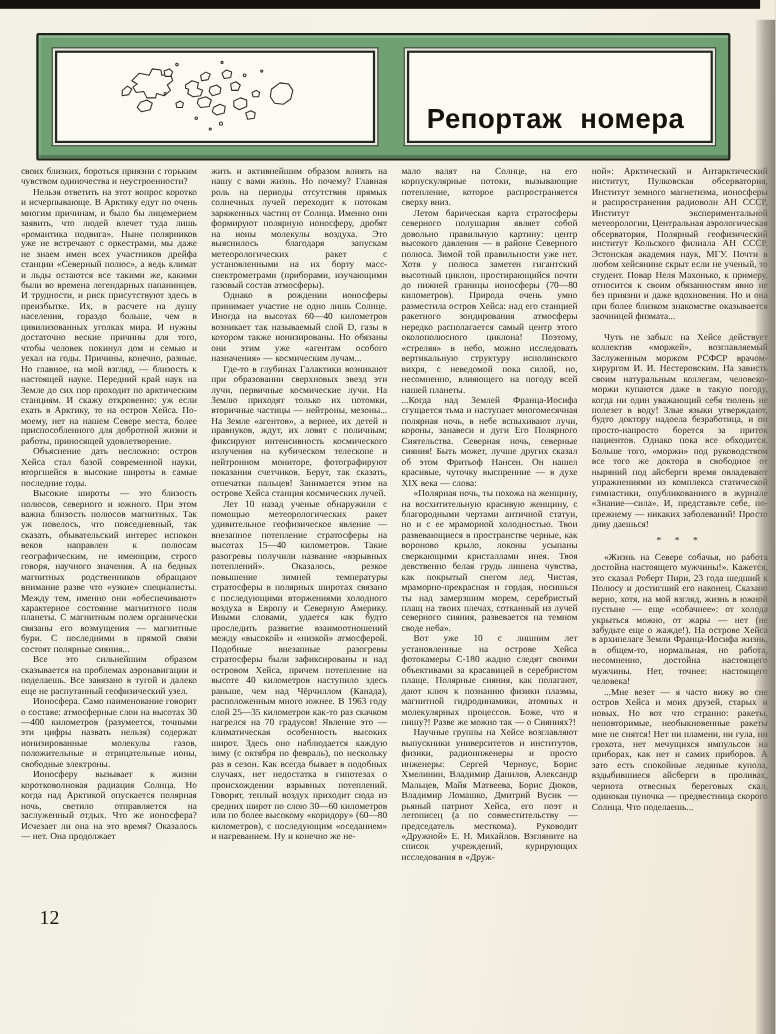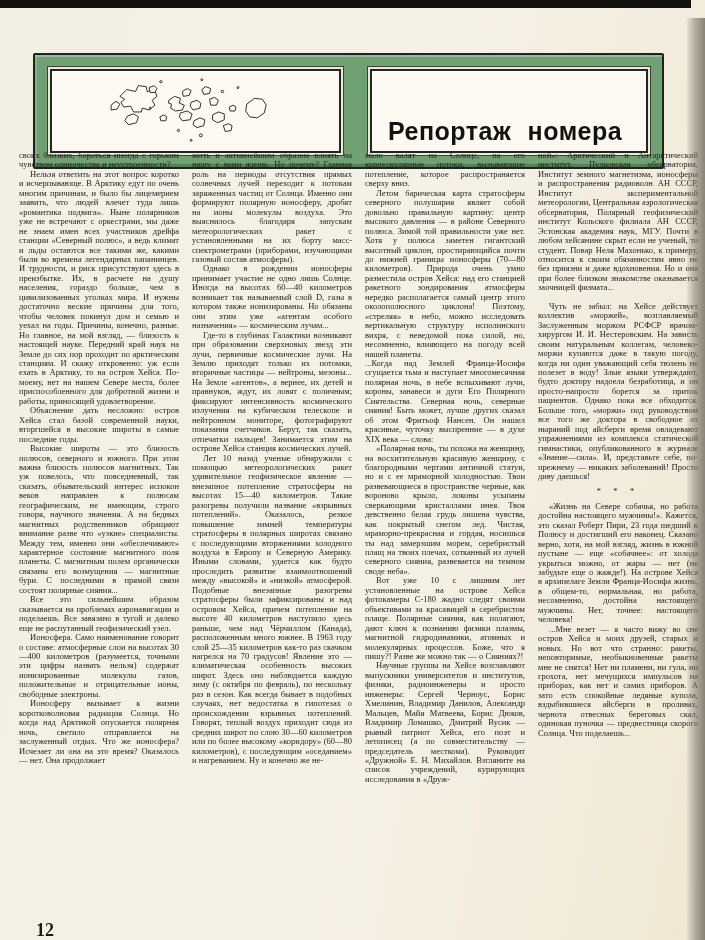--- a/index.html
+++ b/index.html
@@ -20,21 +20,20 @@
   .scan-right {
     position:absolute; top:18px; right:0; width:18px; height:922px; z-index:6;
     background:linear-gradient(to right, rgba(150,144,133,0.12), rgba(128,122,112,0.55) 45%, rgba(110,104,95,0.8));
   }
   
   .frame {
     position:absolute; left:33px; top:30px; width:627px; height:112px;
     background:#6fa173;
     border:2px solid #1e241c; border-radius:2px;
     box-shadow: inset 0 2px 0 rgba(255,255,255,0.28), inset 0 -3px 0 rgba(0,0,0,0.22), inset 2px 0 0 rgba(255,255,255,0.15);
-    margin-top: 23px;
   }
   .panel {
     position:absolute; background:#fcfaf2;
     border:2px solid #23251f;
     box-shadow:0 0 0 2px #e9ecdc, 0 0 0 3px #3c4036;
   }
   .map-panel   { left:15px;  top:14px; width:287px; height:80px; }
   .title-panel { left:335px; top:14px; width:278px; height:84px;
                  display:flex; align-items:flex-end; padding:0 0 7px 16px; box-sizing:border-box; }
   .section-title {
@@ -51,22 +50,22 @@
   .col { flex:0 0 160px; width:160px; }
   .para {
     margin:0; font-size:8.5px; line-height:9.45px;
     text-align:justify; color:#262420;
     word-spacing:0.2px;
   }
   .para.indent { text-indent:11px; }
   .para.center { text-align:center; letter-spacing:5px; text-indent:0; margin:6px 0 5px; }
   .para.gap { margin-top:9px; }
   .page-number {
-    position:absolute; left:36px; top:920px; z-index:3;
-    font-weight:bold; font-size:18px; color:#1b1914;
+    position:absolute; left:36px; top:824px; z-index:3;
+    font-weight:normal; font-size:18px; color:#1b1914;
     font-family:"Liberation Serif", serif;
   }
 </style>
 </head>
 <body>
 
 <div class="page">
 
   <div class="scan-top"></div>
   <div class="scan-right"></div>
@@ -102,21 +101,21 @@
         </g>
       </svg>
     </div>
     <div class="panel title-panel">
       <div class="section-title">Репортаж номера</div>
     </div>
   </div>
 
   <div class="columns">
     <div class="col">
-        <p class="para">своих близких, бороться иногда с горьким чувством одиночества и неустроенности?</p>
+        <p class="para">своих близких, бороться приязни с горьким чувством одиночества и неустроенности?</p>
         <p class="para indent">Нельзя ответить на этот вопрос коротко и исчерпывающе. В Арктику едут по очень многим причинам, и было бы лицемерием заявить, что людей влечет туда лишь «романтика подвига». Ныне полярников уже не встречают с оркестрами, мы даже не знаем имен всех участников дрейфа станции «Северный полюс», а ведь климат и льды остаются все такими же, какими были во времена легендарных папанинцев. И трудности, и риск присутствуют здесь в преизбытке. Их, в расчете на душу населения, гораздо больше, чем в цивилизованных уголках мира. И нужны достаточно веские причины для того, чтобы человек покинул дом и семью и уехал на годы. Причины, конечно, разные. Но главное, на мой взгляд, — близость к настоящей науке. Передний край наук на Земле до сих пор проходит по арктическим станциям. И скажу откровенно: уж если ехать в Арктику, то на остров Хейса. По-моему, нет на нашем Севере места, более приспособленного для добротной жизни и работы, приносящей удовлетворение.</p>
         <p class="para indent">Объяснение дать несложно: остров Хейса стал базой современной науки, вторгшейся в высокие широты в самые последние годы.</p>
         <p class="para indent">Высокие широты — это близость полюсов, северного и южного. При этом важна близость полюсов магнитных. Так уж повелось, что повседневный, так сказать, обывательский интерес испокон веков направлен к полюсам географическим, не имеющим, строго говоря, научного значения. А на бедных магнитных родственников обращают внимание разве что «узкие» специалисты. Между тем, именно они «обеспечивают» характерное состояние магнитного поля планеты. С магнитным полем органически связаны его возмущения — магнитные бури. С последними в прямой связи состоят полярные сияния...</p>
         <p class="para indent">Все это сильнейшим образом сказывается на проблемах аэронавигации и поделаешь. Все завязано в тугой и далеко еще не распутанный геофизический узел.</p>
         <p class="para indent">Ионосфера. Само наименование говорит о составе: атмосферные слои на высотах 30—400 километров (разумеется, точными эти цифры назвать нельзя) содержат ионизированные молекулы газов, положительные и отрицательные ионы, свободные электроны.</p>
         <p class="para indent">Ионосферу вызывает к жизни коротковолновая радиация Солнца. Но когда над Арктикой опускается полярная ночь, светило отправляется на заслуженный отдых. Что же ионосфера? Исчезает ли она на это время? Оказалось — нет. Она продолжает</p>
       </div>
     <div class="col">
         <p class="para">жить и активнейшим образом влиять на нашу с вами жизнь. Но почему? Главная роль на периоды отсутствия прямых солнечных лучей переходит к потокам заряженных частиц от Солнца. Именно они формируют полярную ионосферу, дробят на ионы молекулы воздуха. Это выяснилось благодаря запускам метеорологических ракет с установленными на их борту масс-спектрометрами (приборами, изучающими газовый состав атмосферы).</p>
         <p class="para indent">Однако в рождении ионосферы принимает участие не одно лишь Солнце. Иногда на высотах 60—40 километров возникает так называемый слой D, газы в котором также ионизированы. Но обязаны они этим уже «агентам особого назначения» — космическим лучам...</p>

